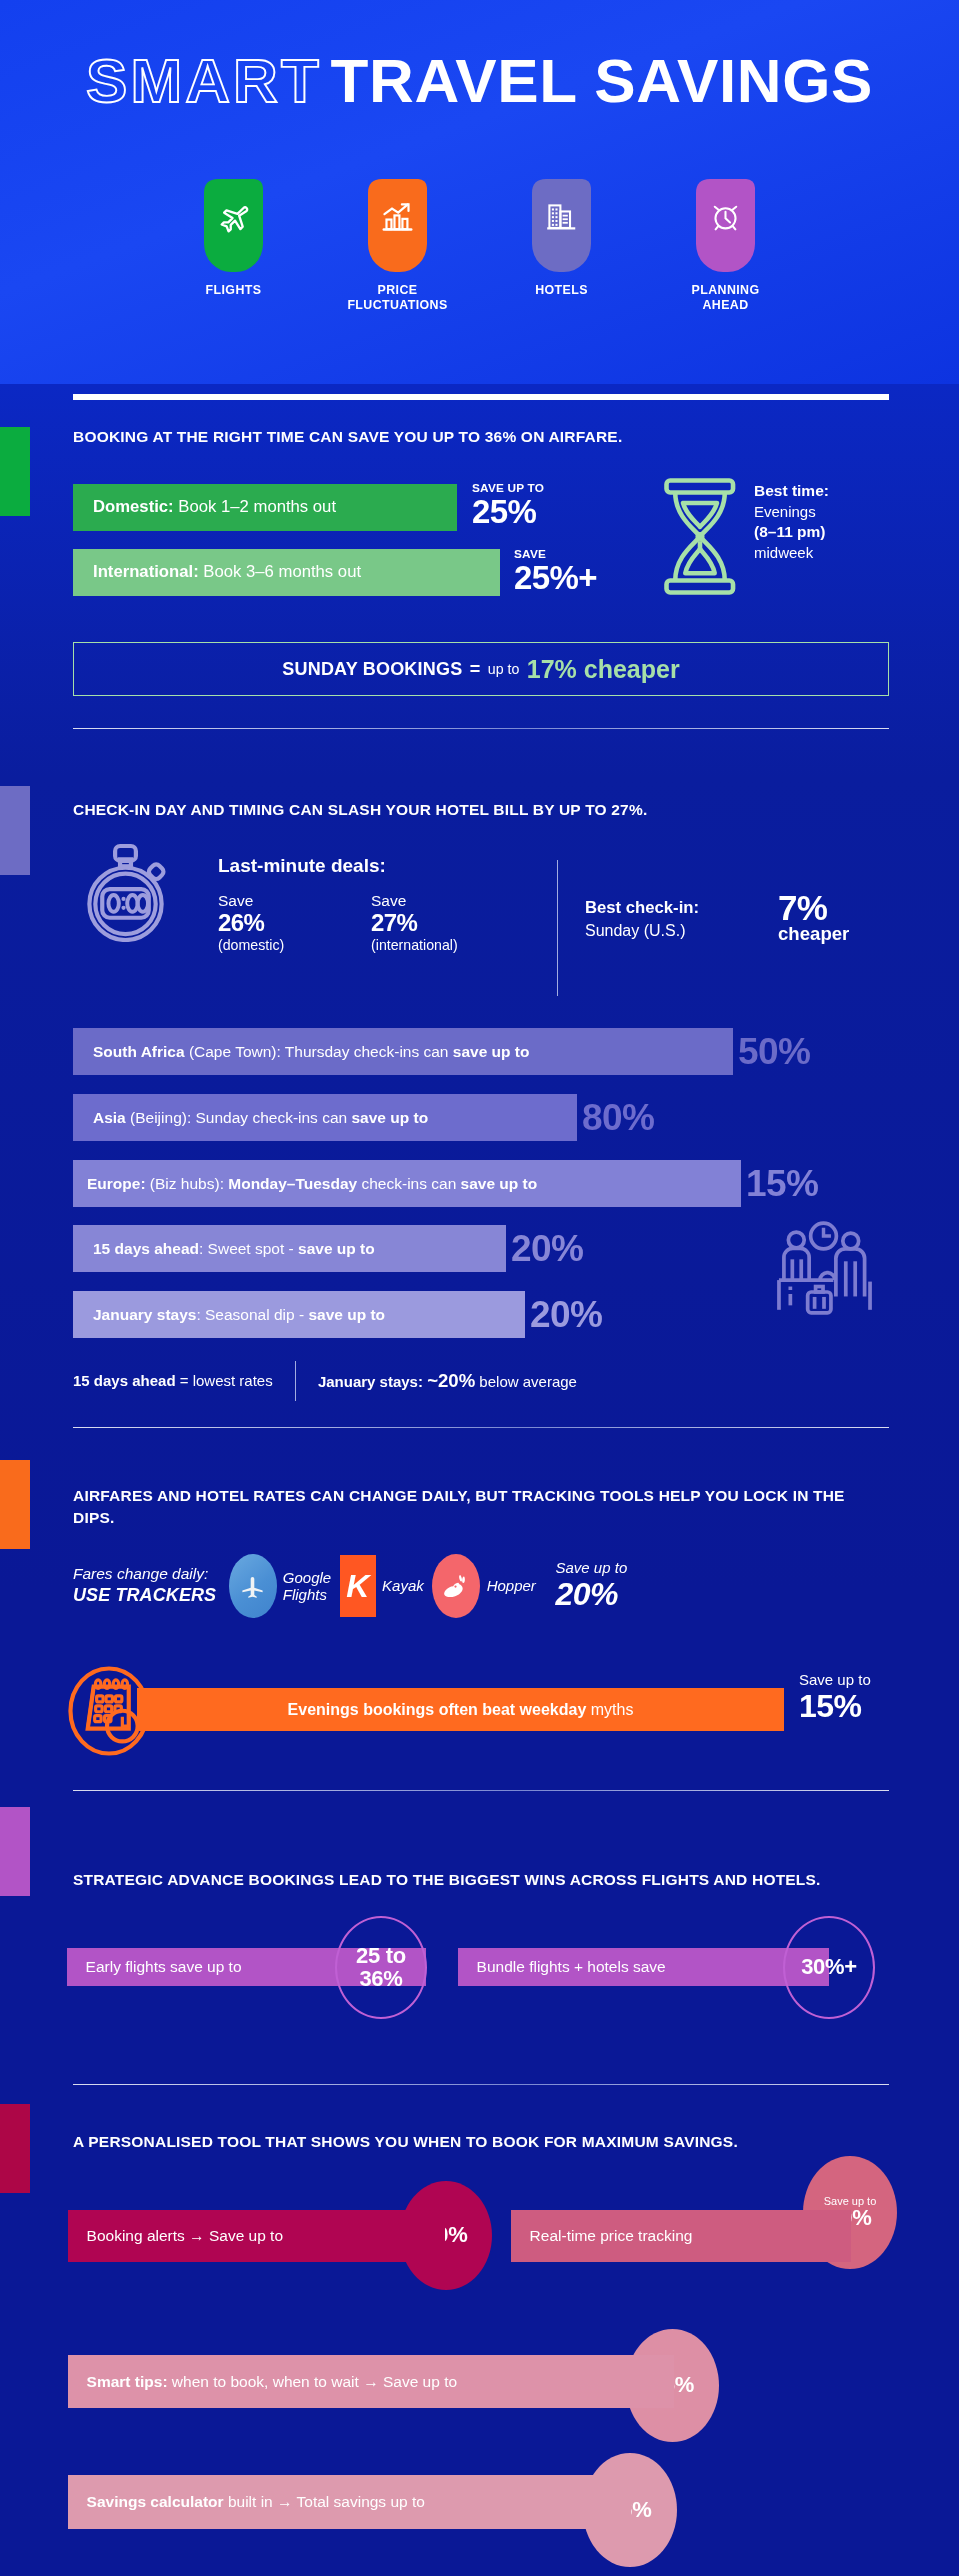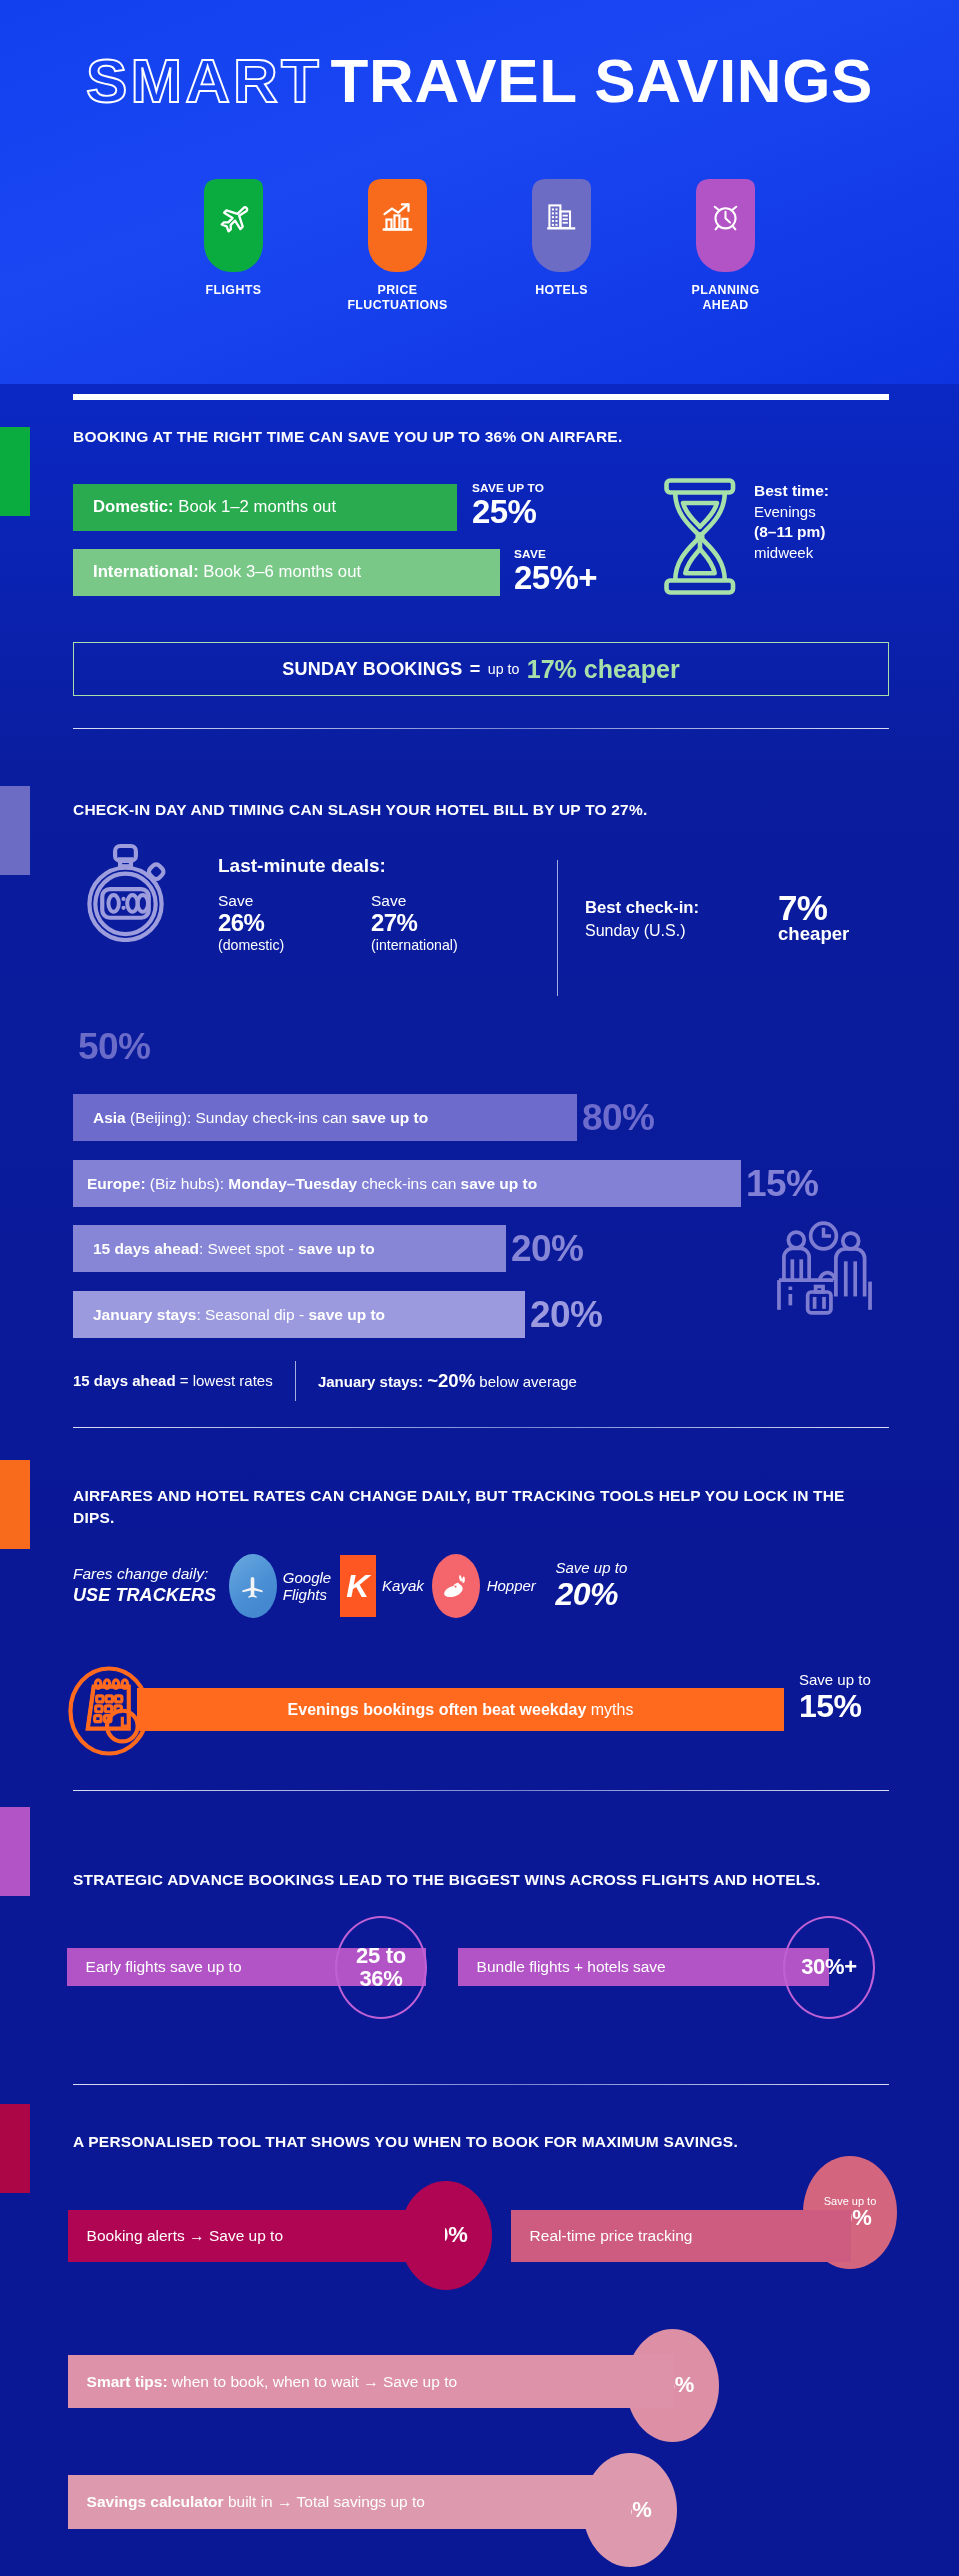--- a/index.html
+++ b/index.html
@@ -362,20 +362,23 @@
   <div class="checkin-lbl" style="left:585px;top:896px;">
     <div class="b">Best check-in:</div>
     <div>Sunday (U.S.)</div>
   </div>
   <div class="checkin-big" style="left:778px;top:891px;">
     <span>7%</span>
     <span class="sub">cheaper</span>
   </div>
 
   <div class="hbar-row" style="top:1028px;">
+    <div class="hbar" id="hb0" style="background: rgb(107, 107, 200); width: 660px;">
+      <span><b>South Africa</b><span> (Cape Town): Thursday check-ins can </span><b>save up to</b></span>
+    </div>
     <div class="hbar-pct" id="hp0" style="color: rgb(107, 107, 200);">50%</div>
   </div>
 
   <div class="hbar-row" style="top:1094px;">
     <div class="hbar" id="hb1" style="background: rgb(109, 108, 205); width: 504px;">
       <span><b>Asia</b><span> (Beijing): Sunday check-ins can </span><b>save up to</b></span>
     </div>
     <div class="hbar-pct" id="hp1" style="color: rgb(109, 108, 205);">80%</div>
   </div>
 

